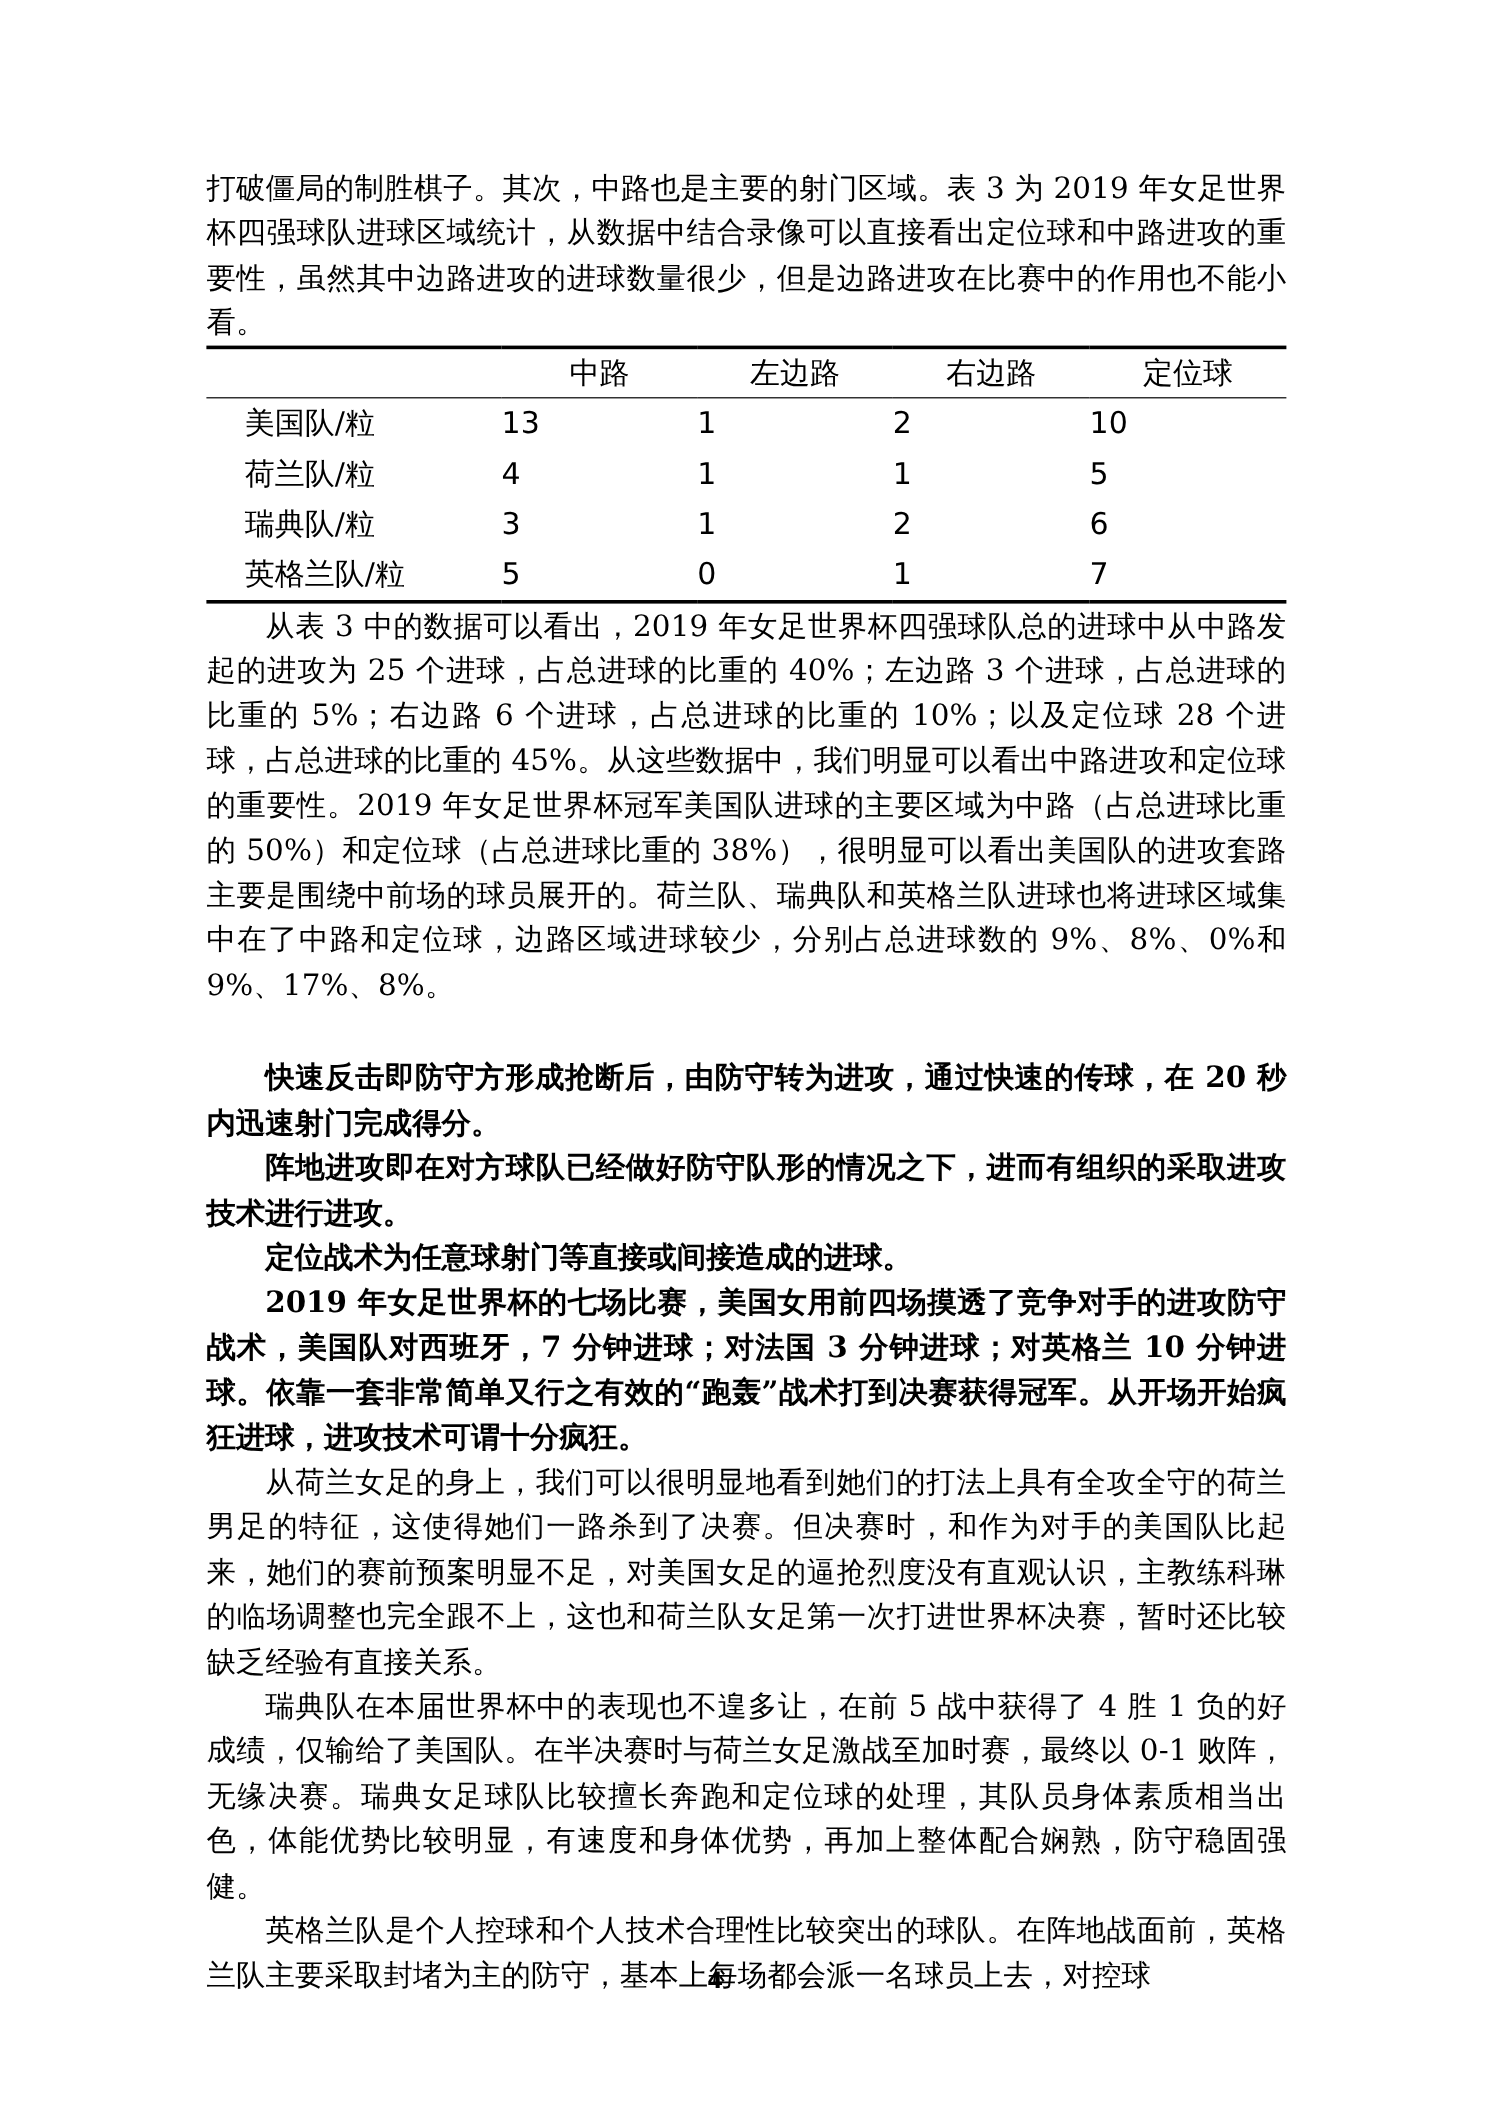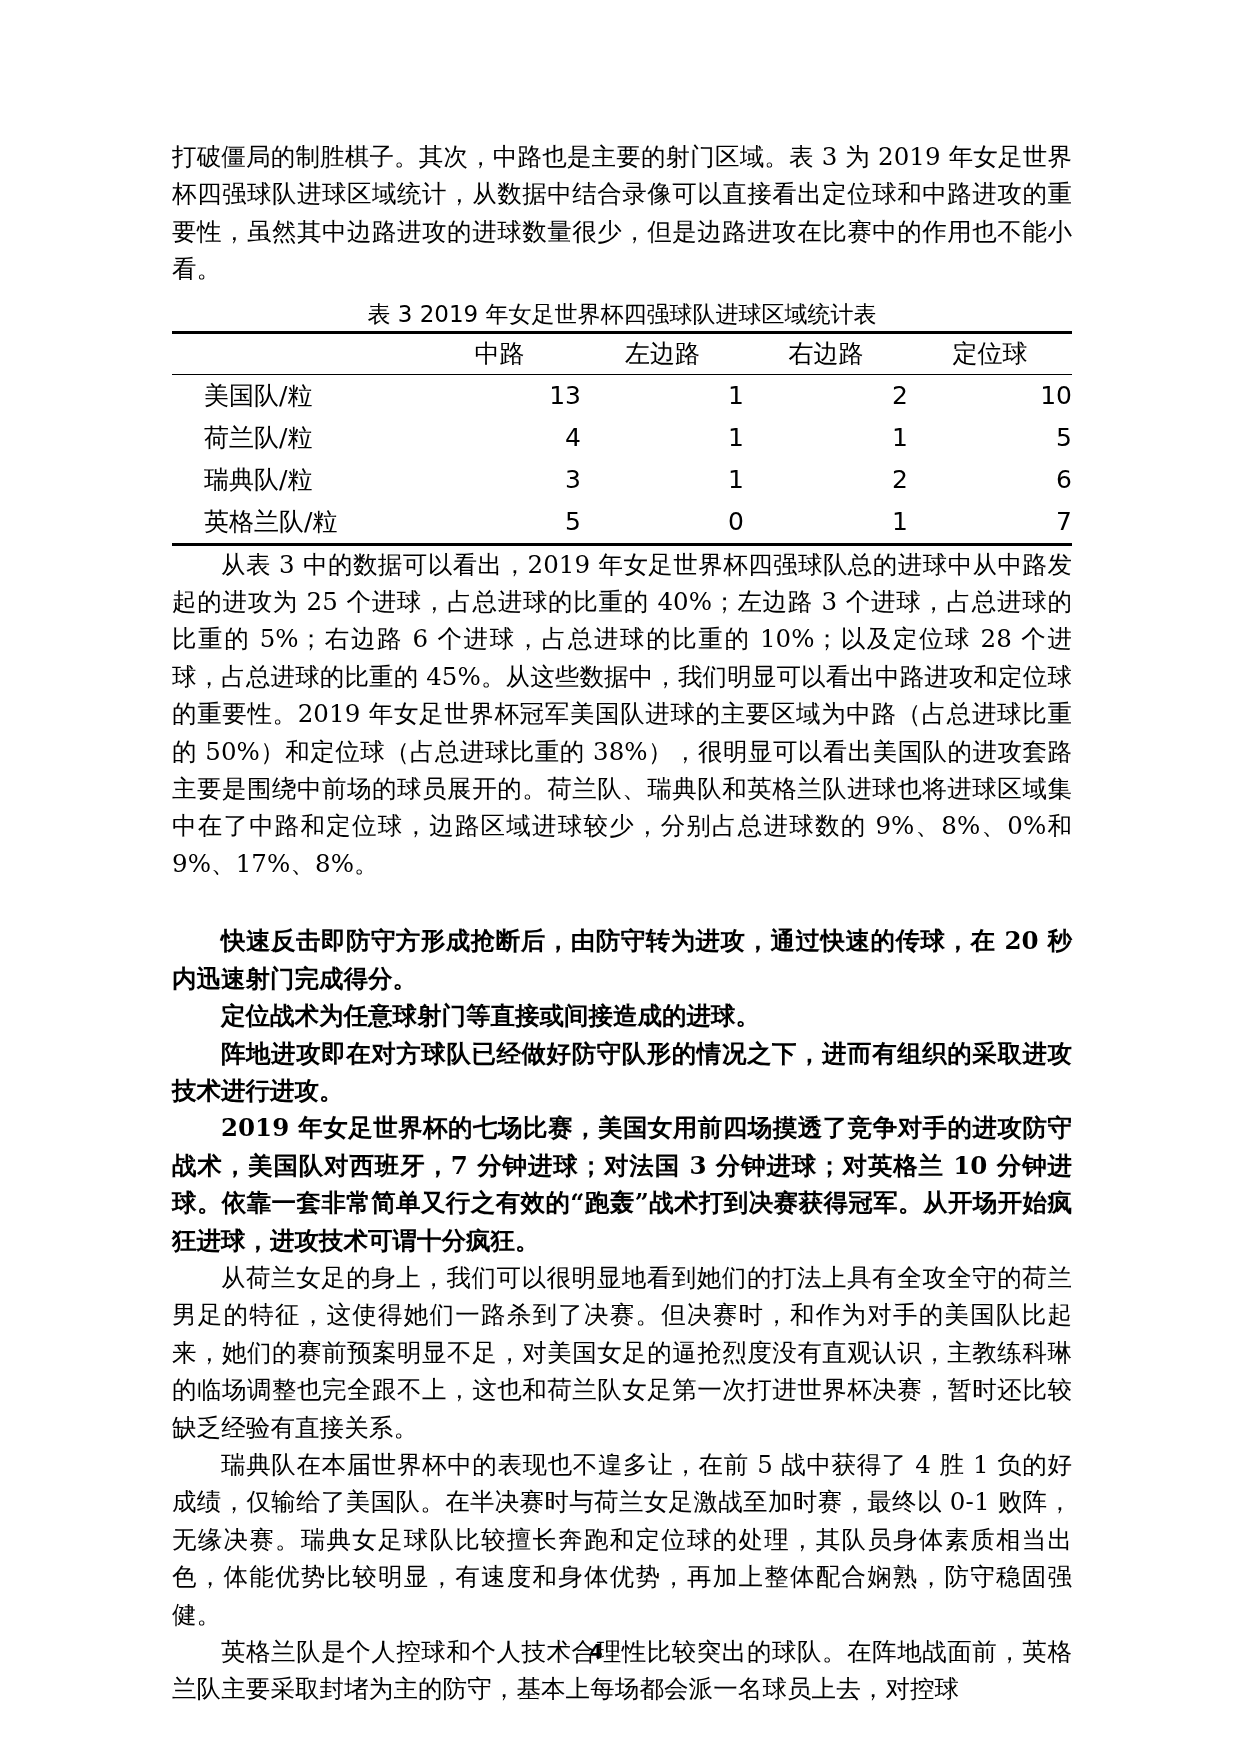--- a/index.html
+++ b/index.html
@@ -67,21 +67,21 @@
     text-align: center;
     border-top: 3.5px solid #000;
     border-bottom: 1.4px solid #000;
   }
   table.stat thead th.corner {
     border-top: 3.5px solid #000;
     border-bottom: 1.4px solid #000;
   }
   table.stat tbody td {
     padding: 4px 0 5px 0;
-    text-align: right;
+    text-align: left;
     font-size: 25px;
   }
   table.stat tbody tr:last-child td {
     border-bottom: 3.5px solid #000;
   }
   table.stat td.rowhead {
     text-align: left;
     padding-left: 32px;
   }
   col.c0 { width: 246px; }
@@ -114,21 +114,20 @@
   }
 </style>
 </head>
 <body>
 
 <div class="page">
   <div class="content">
 
     <p class="body">打破僵局的制胜棋子。其次，中路也是主要的射门区域。表 3 为 2019 年女足世界杯四强球队进球区域统计，从数据中结合录像可以直接看出定位球和中路进攻的重要性，虽然其中边路进攻的进球数量很少，但是边路进攻在比赛中的作用也不能小看。</p>
 
-    <div class="table-caption">表 3 2019 年女足世界杯四强球队进球区域统计表</div>
 
     <table class="stat">
       <colgroup>
         <col class="c0">
           <col class="c1">
           <col class="c2">
           <col class="c3">
           <col class="c4">
       </colgroup>
       <thead>
@@ -171,22 +170,22 @@
         </tr>
       </tbody>
     </table>
 
     <p class="body indent">从表 3 中的数据可以看出，2019 年女足世界杯四强球队总的进球中从中路发起的进攻为 25 个进球，占总进球的比重的 40%；左边路 3 个进球，占总进球的比重的 5%；右边路 6 个进球，占总进球的比重的 10%；以及定位球 28 个进球，占总进球的比重的 45%。从这些数据中，我们明显可以看出中路进攻和定位球的重要性。2019 年女足世界杯冠军美国队进球的主要区域为中路（占总进球比重的 50%）和定位球（占总进球比重的 38%），很明显可以看出美国队的进攻套路主要是围绕中前场的球员展开的。荷兰队、瑞典队和英格兰队进球也将进球区域集中在了中路和定位球，边路区域进球较少，分别占总进球数的 9%、8%、0%和 9%、17%、8%。</p>
 
 
     <div class="gap-lg"></div>
 
     <p class="body indent bold">快速反击即防守方形成抢断后，由防守转为进攻，通过快速的传球，在 20 秒内迅速射门完成得分。</p>
+    <p class="body indent bold">阵地进攻即在对方球队已经做好防守队形的情况之下，进而有组织的采取进攻技术进行进攻。</p>
     <p class="body indent bold">定位战术为任意球射门等直接或间接造成的进球。</p>
-    <p class="body indent bold">阵地进攻即在对方球队已经做好防守队形的情况之下，进而有组织的采取进攻技术进行进攻。</p>
     <p class="body indent bold">2019 年女足世界杯的七场比赛，美国女用前四场摸透了竞争对手的进攻防守战术，美国队对西班牙，7 分钟进球；对法国 3 分钟进球；对英格兰 10 分钟进球。依靠一套非常简单又行之有效的“跑轰”战术打到决赛获得冠军。从开场开始疯狂进球，进攻技术可谓十分疯狂。</p>
     <p class="body indent">从荷兰女足的身上，我们可以很明显地看到她们的打法上具有全攻全守的荷兰男足的特征，这使得她们一路杀到了决赛。但决赛时，和作为对手的美国队比起来，她们的赛前预案明显不足，对美国女足的逼抢烈度没有直观认识，主教练科琳的临场调整也完全跟不上，这也和荷兰队女足第一次打进世界杯决赛，暂时还比较缺乏经验有直接关系。</p>
     <p class="body indent">瑞典队在本届世界杯中的表现也不遑多让，在前 5 战中获得了 4 胜 1 负的好成绩，仅输给了美国队。在半决赛时与荷兰女足激战至加时赛，最终以 0-1 败阵，无缘决赛。瑞典女足球队比较擅长奔跑和定位球的处理，其队员身体素质相当出色，体能优势比较明显，有速度和身体优势，再加上整体配合娴熟，防守稳固强健。</p>
     <p class="body indent">英格兰队是个人控球和个人技术合理性比较突出的球队。在阵地战面前，英格兰队主要采取封堵为主的防守，基本上每场都会派一名球员上去，对控球</p>
 
   </div>
 
   <div class="page-number">4</div>
 </div>
 

